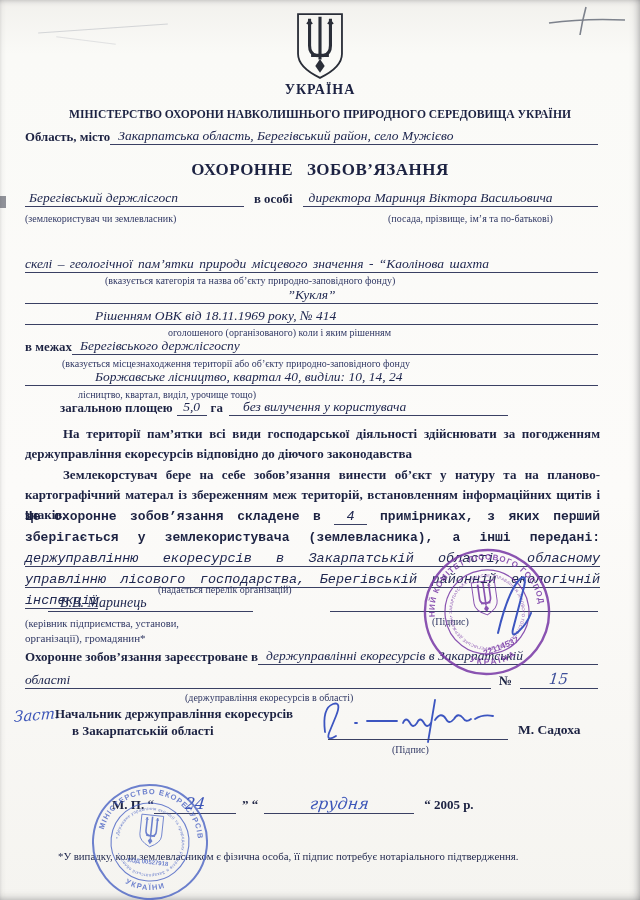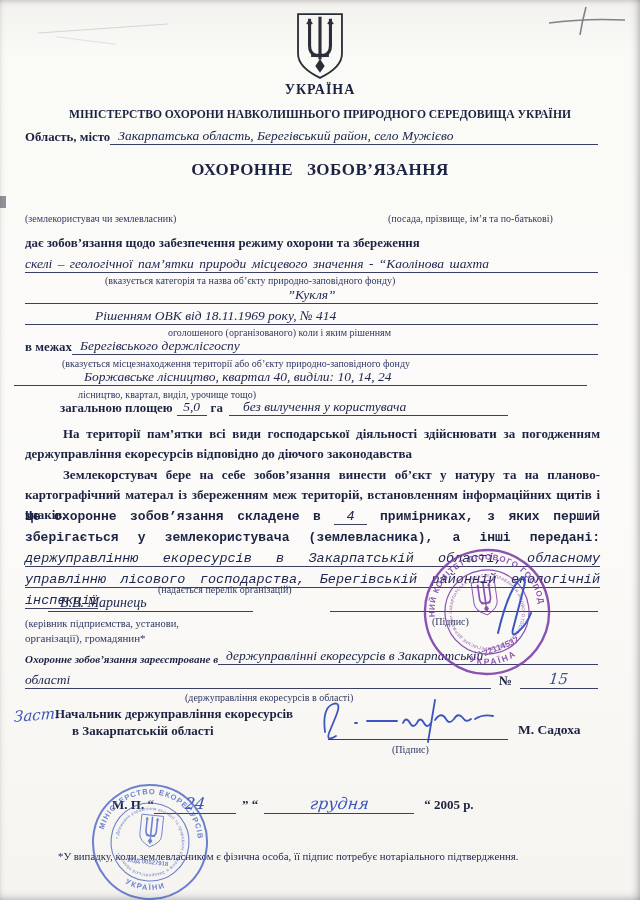--- a/index.html
+++ b/index.html
@@ -87,46 +87,50 @@
 
   <div class="abs ctr b nw" style="top:108px;font-size:11.6px;">МІНІСТЕРСТВО ОХОРОНИ  НАВКОЛИШНЬОГО ПРИРОДНОГО СЕРЕДОВИЩА УКРАЇНИ</div>
 
   <div class="row" style="left:25px;top:128px;width:573px;">
     <span class="b nw" style="font-size:12.8px;">Область, місто</span>
     <span class="fill grow" style="padding-left:8px;">Закарпатська область, Берегівський район, село  Мужієво</span>
   </div>
 
   <div class="abs ctr b" style="top:160px;font-size:17px;word-spacing:9px;letter-spacing:.5px;">ОХОРОННЕ  ЗОБОВ’ЯЗАННЯ</div>
 
+  <div class="row" style="left:25px;top:190px;width:573px;">
+    <span class="fill" style="width:215px;padding-left:4px;">Берегівський держлісгосп</span>
+    <span class="b nw" style="font-size:12.8px;padding:0 10px;">в особі</span>
+    <span class="fill grow" style="padding-left:6px;">директора Маринця Віктора Васильовича</span>
+  </div>
   <span class="cap" style="left:25px;top:213px;">(землекористувач чи землевласник)</span>
   <span class="cap" style="left:388px;top:213px;">(посада, прізвище, ім’я  та по-батькові)</span>
 
   <div class="row" style="left:25px;top:236px;width:573px;">
-    <span class="b nw" style="font-size:12.9px;">дає зобов’язання щодо забезпечення режиму охорони та збереження</span>
   </div>
   <div class="row" style="left:25px;top:256px;width:573px;">
     <span class="fill grow" style="word-spacing:2px;">скелі – геологічної  пам’ятки  природи  місцевого  значення -  “Каолінова шахта</span>
   </div>
   <span class="cap" style="left:105px;top:275px;">(вказується категорія та назва об’єкту природно-заповідного фонду)</span>
   <div class="row" style="left:25px;top:287px;width:573px;">
     <span class="fill grow" style="text-align:center;">”Кукля”</span>
   </div>
 
   <div class="row" style="left:25px;top:308px;width:573px;">
     <span class="fill grow" style="padding-left:70px;">Рішенням ОВК від 18.11.1969 року, № 414</span>
   </div>
   <span class="cap" style="left:168px;top:327px;">оголошеного (організованого) коли і яким рішенням</span>
 
   <div class="row" style="left:25px;top:338px;width:573px;">
     <span class="b nw" style="font-size:12.9px;">в межах</span>
     <span class="fill grow" style="padding-left:8px;">Берегівського  держлісгоспу</span>
   </div>
   <span class="cap" style="left:62px;top:358px;">(вказується місцезнаходження території або об’єкту природно-заповідного фонду</span>
 
-  <div class="row" style="left:14px;top:369px;width:573px;">
+  <div class="row" style="left:25px;top:369px;width:573px;">
     <span class="fill grow" style="padding-left:70px;">Боржавське лісництво, квартал 40, виділи: 10, 14, 24</span>
   </div>
   <span class="cap" style="left:78px;top:389px;">лісництво, квартал, виділ, урочище тощо)</span>
 
   <div class="row" style="left:60px;top:399px;">
     <span class="b nw" style="font-size:12.9px;">загальною площею</span>
     <span class="fill" style="width:30px;text-align:center;margin-left:4px;">5,0</span>
     <span class="b nw" style="font-size:12.9px;padding-left:4px;">га</span>
     <span class="fill" style="width:265px;padding-left:14px;margin-left:6px;">без вилучення у користувача</span>
   </div>
@@ -147,21 +151,21 @@
   <div class="row" style="left:48px;top:595px;width:205px;">
     <span class="fill grow" style="font-size:14px;padding-left:12px;">В.В. Маринець</span>
   </div>
   <span class="cap" style="left:25px;top:618px;font-size:10.5px;">(керівник підприємства, установи,</span>
   <span class="cap" style="left:25px;top:632px;font-size:11px;">організації), громадянин*</span>
 
   <div class="abs" style="left:330px;top:594px;width:268px;height:17px;border-bottom:1px solid #3a4063;"></div>
   <span class="cap" style="left:432px;top:616px;">(Підпис)</span>
 
   <div class="row" style="left:25px;top:648px;width:573px;">
-    <span class="b nw" style="font-size:11px;font-style:italic;">Охоронне зобов’язання зареєстроване в</span>
+    <span class="b nw" style="font-size:13px;">Охоронне зобов’язання зареєстроване в</span>
     <span class="fill grow" style="padding-left:8px;">держуправлінні екоресурсів в Закарпатській</span>
   </div>
   <div class="row" style="left:25px;top:670px;width:573px;">
     <span class="fill grow">області</span>
     <span class="b nw" style="font-size:13px;padding:0 8px;">№</span>
     <span class="fill" style="width:78px;text-align:center;">
       <span class="hand" style="color:#3e4f9a;font-size:15px;">15</span>
     </span>
   </div>
   <span class="cap" style="left:185px;top:692px;">(держуправління екоресурсів в області)</span>

